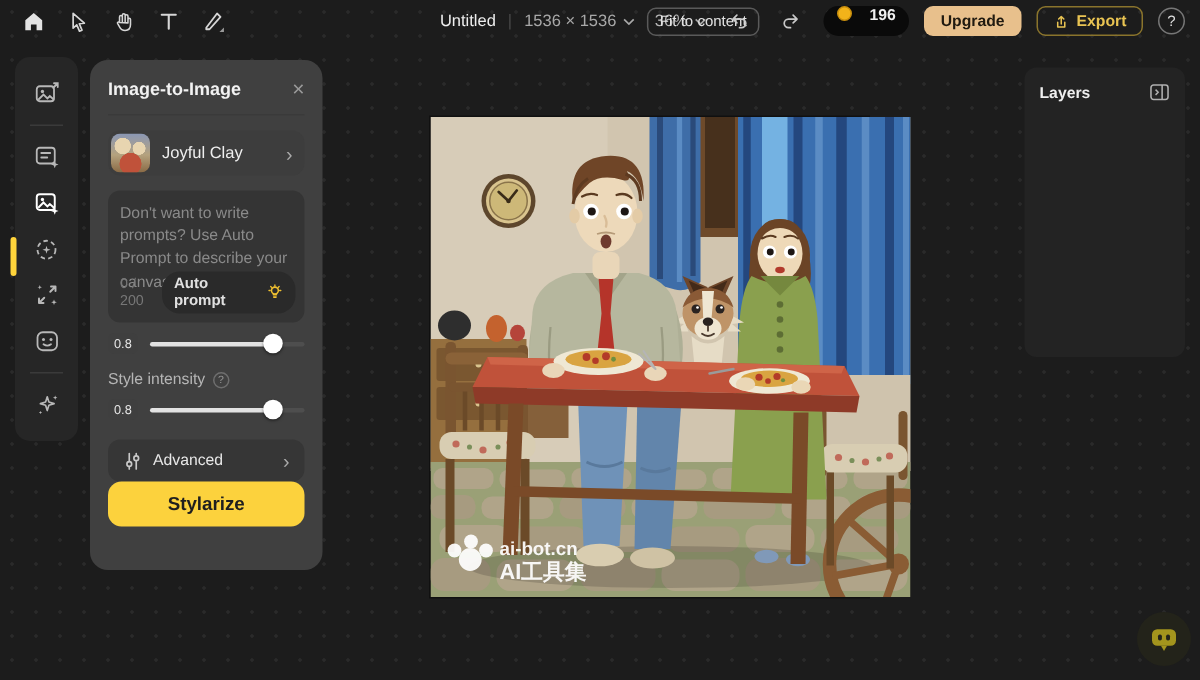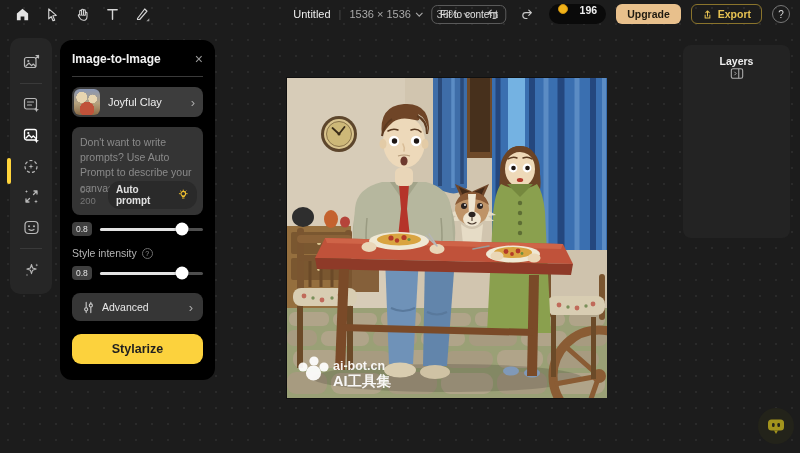--- a/index.html
+++ b/index.html
@@ -47,21 +47,21 @@
     background:#262626; border-radius:10px; display:flex; flex-direction:column;
     align-items:center; padding:9px 0; }
   .rail-item { width:30px; height:30px; display:flex; align-items:center; justify-content:center;
     border-radius:7px; cursor:pointer; margin:1px 0; position:relative; }
   .rail-div { width:22px; border-top:1px solid #3a3a3a; margin:5px 0; }
   .active-bar { position:absolute; left:-3px; top:120px; width:3.5px; height:26px;
     border-radius:2px; background:#ffd43b; }
 
   
   .panel { position:absolute; left:60px; top:40px; width:155px; height:340px;
-    background:#000000; border-radius:12px; padding:12px; }
+    background:#404040; border-radius:12px; padding:12px; }
   .panel-head { display:flex; align-items:center; justify-content:space-between; }
   .panel-title { font-size:12px; font-weight:bold; color:#f2f2f2; }
   .close-x { color:#9a9a9a; font-size:14px; line-height:1; cursor:pointer; }
   .panel-div { border-top:1px solid #3a3a3a; margin:10px 0; }
   .style-row { height:30px; background:#3d3d3d; border-radius:8px; display:flex;
     align-items:center; padding:2px 8px 2px 2px; cursor:pointer; }
   .mini-art { width:26px; height:26px; border-radius:6px;
     background:
       radial-gradient(circle at 30% 32%, #e8d5b0 0 21%, transparent 22%),
       radial-gradient(circle at 72% 38%, #e8d5b0 0 17%, transparent 18%),
@@ -92,28 +92,28 @@
     width:13px; height:13px; border-radius:50%; background:#fff;
     box-shadow:0 1px 2px rgba(0,0,0,.5); }
   .toggle-row { display:flex; align-items:center; gap:5px; margin-top:13px; }
   .toggle { margin-left:auto; width:27px; height:15px; border-radius:8px; background:#555;
     position:relative; cursor:pointer; }
   .toggle .knob { position:absolute; left:1.5px; top:1.5px; width:12px; height:12px;
     border-radius:50%; background:#fff; }
   .advanced-row { margin-top:13px; height:28px; background:#363636; border-radius:8px;
     display:flex; align-items:center; gap:7px; padding:0 10px; cursor:pointer; }
   .advanced-label { font-size:10.5px; font-weight:normal; color:#e8e8e8; }
-  .stylarize-btn { margin-top:13px; height:30px; width:100%; background:#fcd23d;
+  .stylarize-btn { height:30px; width:100%; background:#fcd23d;
     border:none; border-radius:9px; font-family:inherit; font-size:12.5px; font-weight:bold;
     color:#1f1f1f; cursor:pointer; }
 
   
   .layers { position:absolute; right:10px; top:45px; width:107px; height:193px;
     background:#232323; border-radius:8px; padding:10px; }
-  .layers-head { display:flex; align-items:center; justify-content:space-between;flex-direction:column; }
+  .layers-head { display:flex; align-items:center; justify-content:space-between; }
   .layers-title { font-size:10.5px; font-weight:bold; color:#eee; }
   .layer-item { display:flex; align-items:center; margin-top:12px; cursor:pointer; }
   .layer-thumb { width:22px; height:22px; border-radius:4px;
     background:
       radial-gradient(circle at 30% 32%, #e8d5b0 0 21%, transparent 22%),
       radial-gradient(circle at 72% 38%, #e8d5b0 0 17%, transparent 18%),
       radial-gradient(circle at 50% 78%, #c0523a 0 30%, transparent 31%),
       linear-gradient(180deg, #8a97b5 0%, #b5a27e 55%, #8a6a45 100%); }
   .layer-name { font-size:10.5px; color:#ddd; margin-left:8px; }
 

